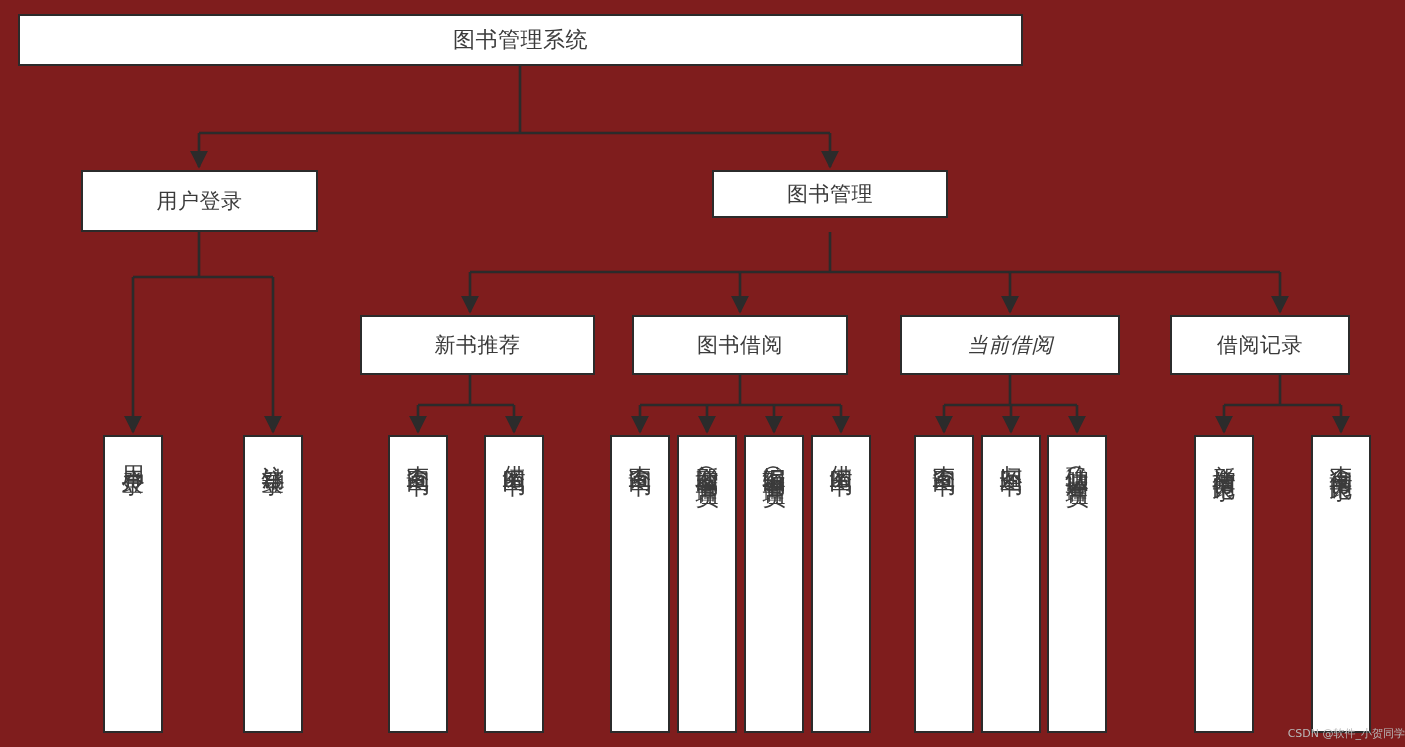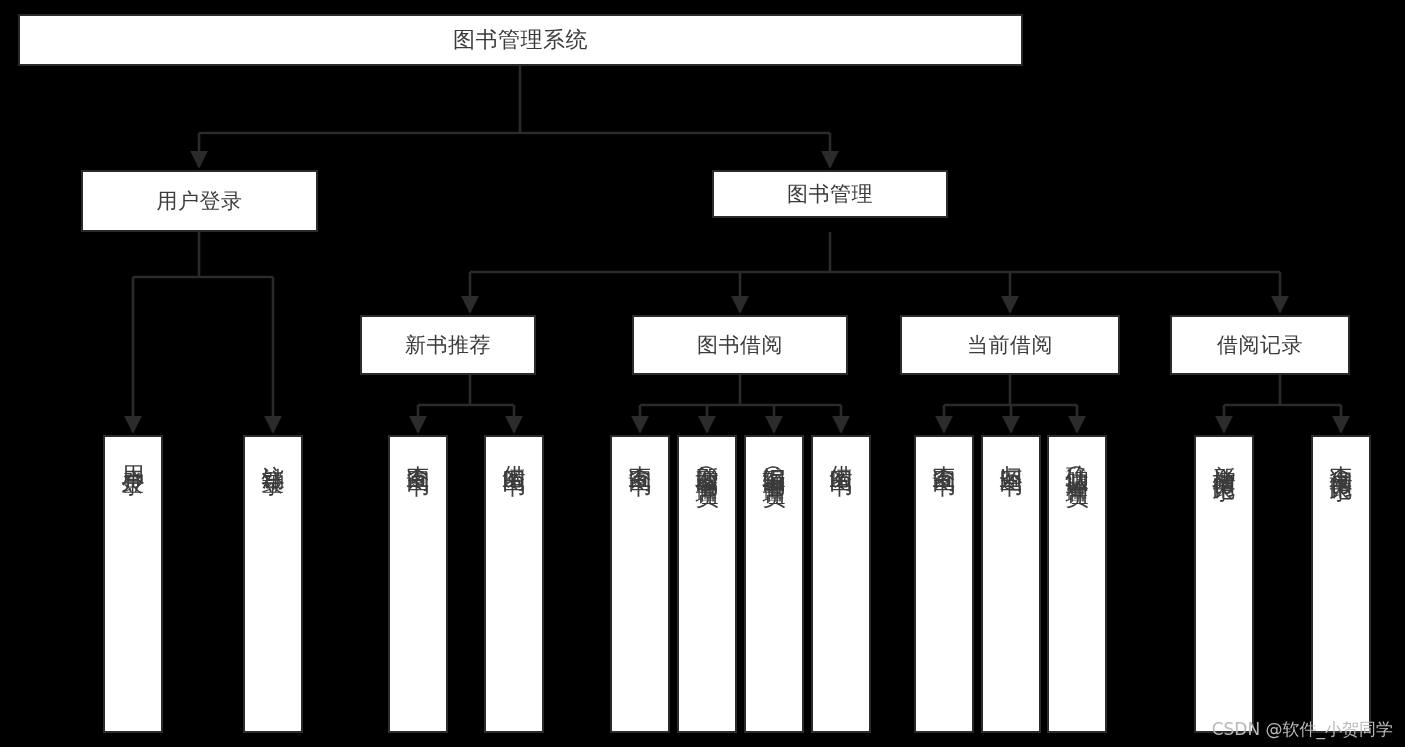--- a/index.html
+++ b/index.html
@@ -4,21 +4,21 @@
 <style>
   html, body {
     margin: 0;
     padding: 0;
     background: #ffffff;
   }
   #canvas {
     position: relative;
     width: 1405px;
     height: 747px;
-    background: #000000;
+    background: #7f1d1d;
     overflow: hidden;
     font-family: "DejaVu Sans", "Liberation Sans", sans-serif;
   }
   svg.edges {
     position: absolute;
     left: 0;
     top: 0;
     width: 1405px;
     height: 747px;
     pointer-events: none;
@@ -48,23 +48,23 @@
     text-orientation: upright;
     font-size: 23px;
     letter-spacing: 3px;
     line-height: 1;
     white-space: nowrap;
     display: block;
   }
   .node.root .label { font-size: 22px; }
   .watermark {
     position: absolute;
-    right: 12px;
+    right: 0;
     bottom: 6px;
-    font-size: 17px;
+    font-size: 11px;
     color: #b9b9b9;
     white-space: nowrap;
     user-select: none;
     margin-top: 13px;
   }
 </style>
 </head>
 <body>
 
 <div id="canvas">
@@ -126,27 +126,27 @@
     <span class="label">图书管理系统</span>
   </div>
 
   <div class="node" style="left:81px; top:170px; width:237px; height:62px;">
     <span class="label">用户登录</span>
   </div>
   <div class="node" style="left:712px; top:170px; width:236px; height:48px;">
     <span class="label">图书管理</span>
   </div>
 
-  <div class="node" style="left:360px; top:315px; width:176px; height:60px;">
+  <div class="node" style="left:360px; top:315px; width:235px; height:60px;">
     <span class="label">新书推荐</span>
   </div>
   <div class="node" style="left:632px; top:315px; width:216px; height:60px;">
     <span class="label">图书借阅</span>
   </div>
-  <div class="node" style="left:900px; top:315px; width:220px; height:60px;">
+  <div class="node" style="left:900px; top:315px; width:220px; height:60px;font-style:italic;">
     <span class="label">当前借阅</span>
   </div>
   <div class="node" style="left:1170px; top:315px; width:180px; height:60px;">
     <span class="label">借阅记录</span>
   </div>
 
   <div class="node vertical" style="left:103px; top:435px; width:60px; height:298px;">
     <span class="label">用户登录</span>
   </div>
   <div class="node vertical" style="left:243px; top:435px; width:60px; height:298px;">

